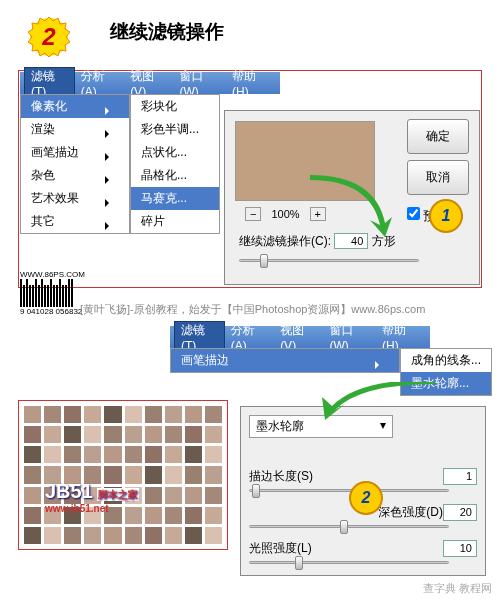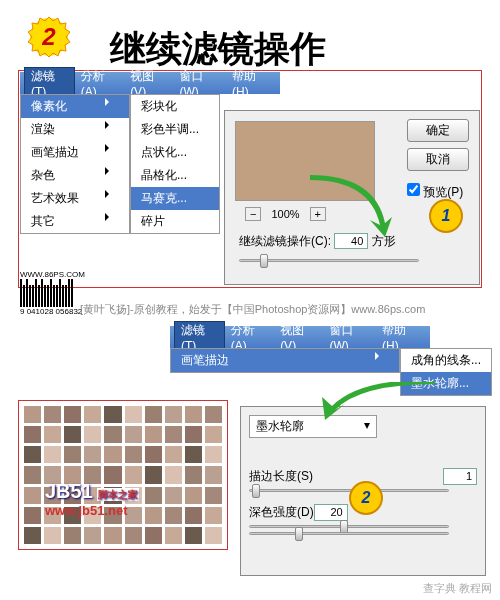--- a/index.html
+++ b/index.html
@@ -1,30 +1,30 @@
 <!DOCTYPE html>
 <html><head>
 <meta charset="utf-8">
 <style>
 *{margin:0;padding:0;box-sizing:border-box;font-family:"Microsoft YaHei",SimSun,sans-serif}
 body{background:#fff;width:500px;height:600px;position:relative;overflow:hidden}
 .red-border{border:1px solid #c33;position:absolute}
 .step-badge{width:38px;height:38px;background:#fd0;border-radius:50%;display:flex;align-items:center;justify-content:center;position:absolute}
 .step-badge svg{width:42px;height:42px;position:absolute}
 .step-badge span{color:#c00;font-weight:bold;font-style:italic;font-size:24px;z-index:1}
-.title{font-family:"STXingkai","KaiTi",cursive;font-size:36px;font-weight:bold;position:absolute;top:25px;left:110px}
+.title{font-family:"STXingkai","KaiTi",cursive;font-size:19px;font-weight:bold;position:absolute;top:19px;left:110px}
 .menubar{background:linear-gradient(#6b9dd8,#4a7bc8);color:#fff;height:22px;display:flex;align-items:center;font-size:12px;padding:0 4px}
 .menubar span{padding:0 6px;cursor:default}
 .menubar span:first-child{background:#2c5aa0;border:1px solid #1a3a6a}
 .dropdown{background:#fff;border:1px solid #999;font-size:12px;position:absolute}
-.dropdown-item{padding:3px 20px 3px 10px;display:flex;justify-content:space-between;align-items:flex-start;white-space:nowrap}
+.dropdown-item{padding:3px 20px 3px 10px;display:flex;justify-content:space-between;align-items:flex-end;white-space:nowrap}
 .dropdown-item.hl{background:#4a7bc8;color:#fff}
 .arrow-r{border-left:4px solid currentColor;border-top:4px solid transparent;border-bottom:4px solid transparent}
 .dialog{background:#efefef;border:1px solid #888;position:absolute}
-.btn{background:linear-gradient(#fff,#ddd);border:1px solid #888;border-radius:3px;padding:2px 18px;font-size:12px;text-align:center}
+.btn{background:linear-gradient(#fff,#ddd);border:1px solid #888;border-radius:3px;padding:8px 18px;font-size:12px;text-align:center}
 .input-box{background:#fff;border:1px solid #7a9;display:inline-block;padding:1px 4px;font-size:11px;text-align:right;width:34px}
 .slider{height:3px;background:#ccc;border:1px solid #999;position:relative;border-radius:2px}
 .slider-thumb{width:8px;height:14px;background:linear-gradient(#fff,#bbb);border:1px solid #888;position:absolute;top:-6px;border-radius:2px}
 .green-arrow{position:absolute}
 .barcode{position:absolute;left:20px;top:270px;font-size:8px}
 .barcode-lines{display:flex;gap:1px;align-items:flex-end;height:28px}
 .barcode-lines div{width:2px;background:#000}
 .credit{color:#888;font-size:11px;position:absolute}
 .mosaic{position:absolute;display:grid;grid-template-columns:repeat(10,1fr);gap:1px;width:200px;height:140px}
 .mosaic div{background:#a88;border:1px solid #fff}
@@ -245,42 +245,46 @@
     <div style="background: rgb(186, 160, 144);"></div>
     <div style="background: rgb(184, 152, 134);"></div>
     <div style="background: rgb(164, 136, 122);"></div>
     <div style="background: rgb(143, 114, 101);"></div>
     <div style="background: rgb(199, 169, 152);"></div>
     <div style="background: rgb(107, 90, 78);"></div>
     <div style="background: rgb(217, 192, 176);"></div>
   </div>
 <div style="position:absolute;top:480px;left:45px;color:#fff;font-weight:bold;font-size:14px;text-shadow:1px 1px 2px #007">
   <div><span style="color:#fff;font-size:20px">JB51</span> <span style="color:#c33;background:#fff;font-size:10px;padding:1px">脚本之家</span></div>
-  <div style="color:#c33;font-size:13px;text-shadow:none">www.jb51.net</div>
+  <div style="color:#c33;font-size:10px;text-shadow:none">www.jb51.net</div>
 </div>
 
 <div class="dialog" style="top:406px;left:240px;width:246px;height:170px;padding:8px">
-  <div style="background:#fff;border:1px solid #999;padding:2px 6px;font-size:12px;width:128px;display:flex;justify-content:space-between">
+  <div style="background:#fff;border:1px solid #999;padding:2px 6px;font-size:12px;width:144px;display:flex;justify-content:space-between">
       <span>墨水轮廓</span>
       <span>▾</span>
     </div>
   <div style="margin-top:30px;font-size:12px">
     <div style="display:flex;justify-content:space-between">
         <span>描边长度(S)</span>
         <span class="input-box">1</span>
       </div>
     <div class="slider" style="width:200px;margin-top:4px">
         <div class="slider-thumb" style="left:2px"></div>
       </div>
-    <div style="display:flex;justify-content:flex-start;margin-top:12px">
+    <div style="display:flex;justify-content:flex-end;margin-top:12px">
         <span>深色强度(D)</span>
         <span class="input-box">20</span>
       </div>
     <div class="slider" style="width:200px;margin-top:4px">
         <div class="slider-thumb" style="left:90px"></div>
+      </div>
+    <div style="display:flex;justify-content:space-between;margin-top:12px">
+        <span>光照强度(L)</span>
+        <span class="input-box">10</span>
       </div>
     <div class="slider" style="width:200px;margin-top:4px">
         <div class="slider-thumb" style="left:45px"></div>
       </div>
   </div>
   <div class="num-badge" style="left:110px;top:76px">2</div>
 </div>
 
 <svg class="green-arrow" style="top:382px;left:320px;width:120px;height:40px">
     <path d="M115,2 Q40,2 15,28 L25,22 L5,38 L2,15 L12,24 Q40,-4 115,-2 Z" fill="#3a3"></path>

